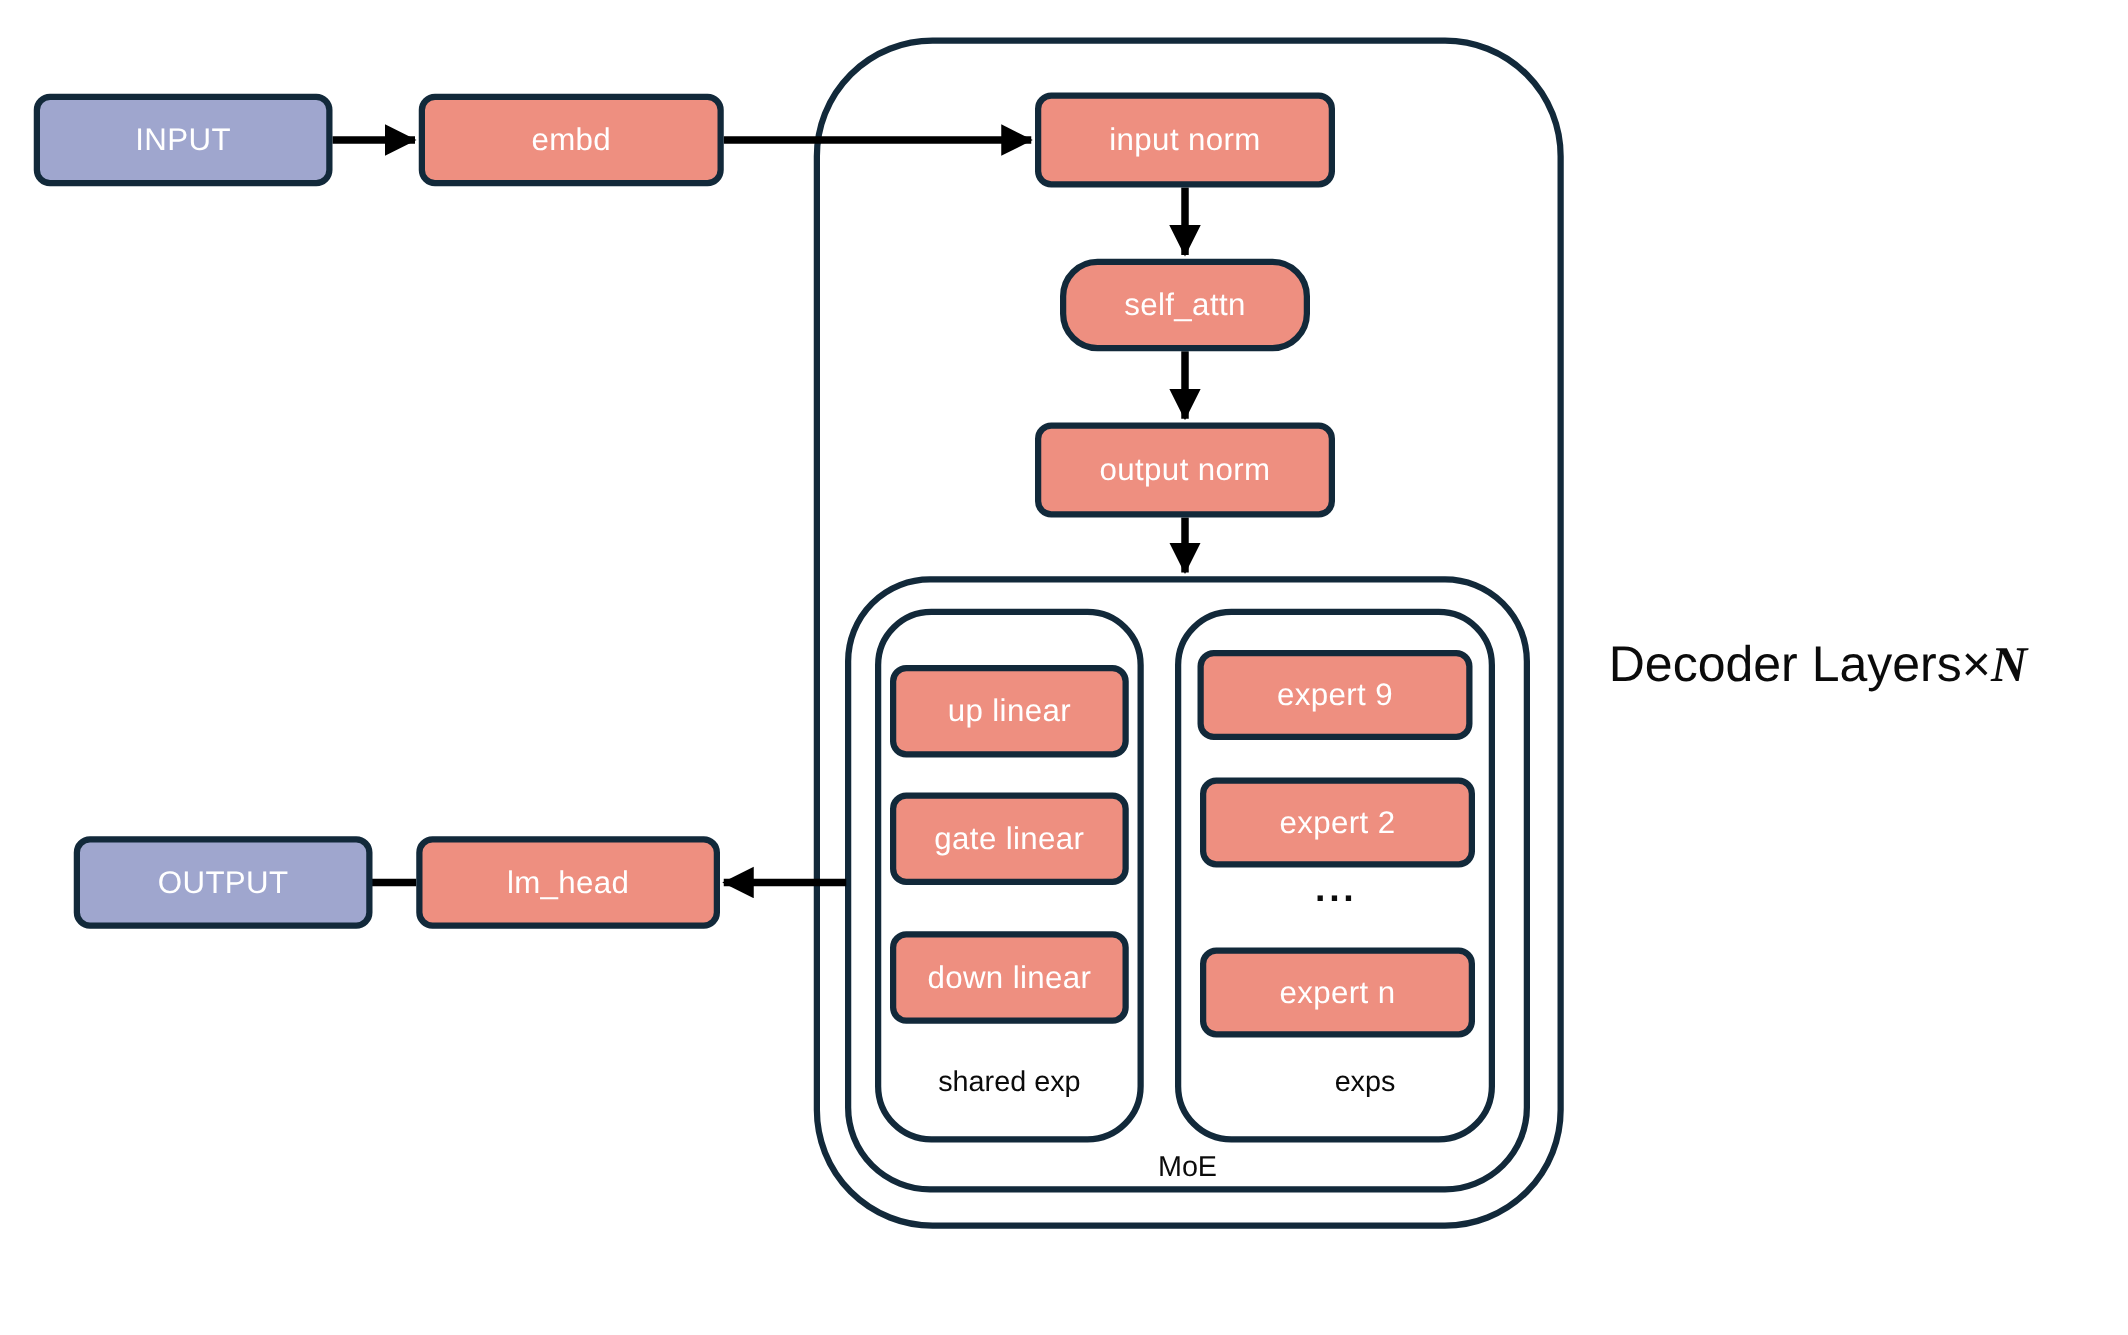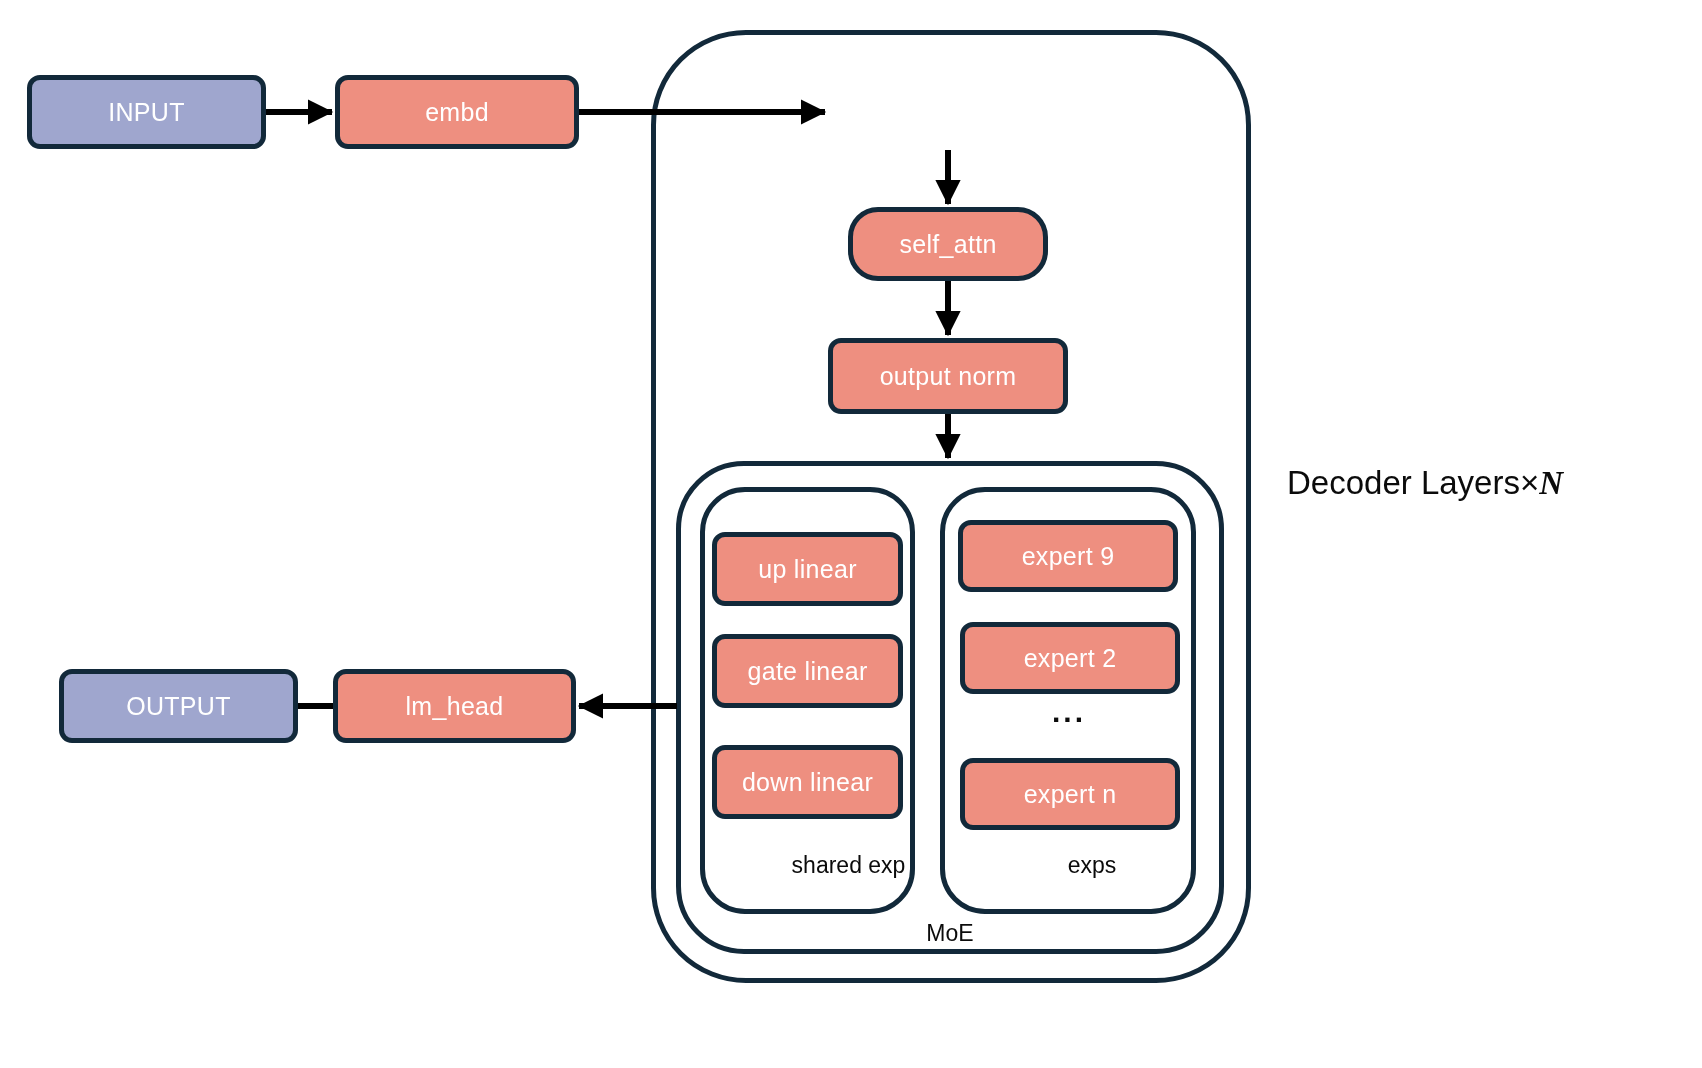--- a/index.html
+++ b/index.html
@@ -30,22 +30,22 @@
   .box.mod{background:var(--module-fill);}
   .box.io{background:var(--io-fill);}
   .flabel{
     position:absolute;color:var(--label-text);font-size:23px;text-align:center;z-index:3;
   }
   .dots{
     position:absolute;color:var(--label-text);font-size:30px;font-weight:700;
     letter-spacing:3px;z-index:3;
   }
   .decoder-title{
-    position:absolute;left:1287px;top:464px;color:var(--label-text);
-    font-size:33px;white-space:nowrap;z-index:3;
+    position:absolute;left:1287px;top:508px;color:var(--label-text);
+    font-size:40px;white-space:nowrap;z-index:3;
   }
   .decoder-title .nvar{font-family:"Liberation Serif",serif;font-style:italic;font-weight:700;}
 </style>
 </head>
 <body>
 
 <div class="canvas">
 
   <div class="frame" style="left:651px;top:30px;width:600px;height:953px;border-radius:95px;"></div>
   <div class="frame" style="left:676px;top:461px;width:548px;height:493px;border-radius:68px;"></div>
@@ -73,20 +73,23 @@
   <div class="box io" style="left:27px;top:669px;width:239px;height:74px;margin-left:32px;">
     <span>OUTPUT</span>
   </div>
 
   <div class="box mod" style="left:335px;top:75px;width:244px;height:74px;">
     <span>embd</span>
   </div>
   <div class="box mod" style="left:333px;top:669px;width:243px;height:74px;">
     <span>lm_head</span>
   </div>
+  <div class="box mod" style="left:828px;top:74px;width:240px;height:76px;">
+    <span>input norm</span>
+  </div>
   <div class="box mod" style="left:848px;top:207px;width:200px;height:74px;border-radius:30px;">
     <span>self_attn</span>
   </div>
   <div class="box mod" style="left:828px;top:338px;width:240px;height:76px;text-align:right;">
     <span>output norm</span>
   </div>
 
   <div class="box mod" style="left:712px;top:532px;width:191px;height:74px;">
     <span>up linear</span>
   </div>
@@ -101,21 +104,21 @@
     <span>expert 9</span>
   </div>
   <div class="box mod" style="left:960px;top:622px;width:220px;height:72px;">
     <span>expert 2</span>
   </div>
   <div class="dots" style="left:1052px;top:695px;">...</div>
   <div class="box mod" style="left:960px;top:758px;width:220px;height:72px;">
     <span>expert n</span>
   </div>
 
-  <div class="flabel" style="left:700px;top:852px;width:215px;padding-left:41px;">shared exp</div>
+  <div class="flabel" style="left:700px;top:852px;width:215px;">shared exp</div>
   <div class="flabel" style="left:940px;top:852px;width:256px;padding-left:24px;">exps</div>
   <div class="flabel" style="left:676px;top:920px;width:548px;">MoE</div>
 
   <div class="decoder-title">
     <span>Decoder Layers×</span><span class="nvar">N</span>
   </div>
 
 </div>
 
 </body></html>

